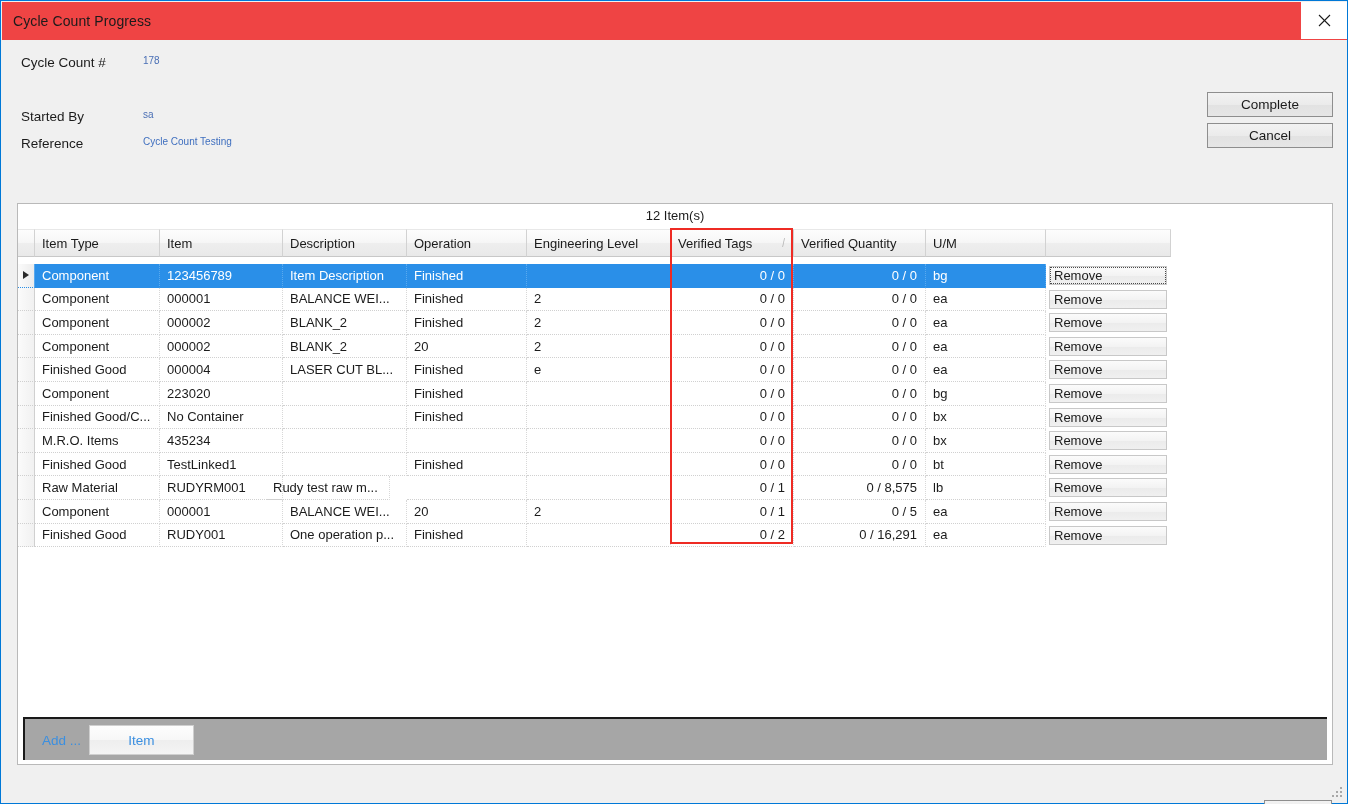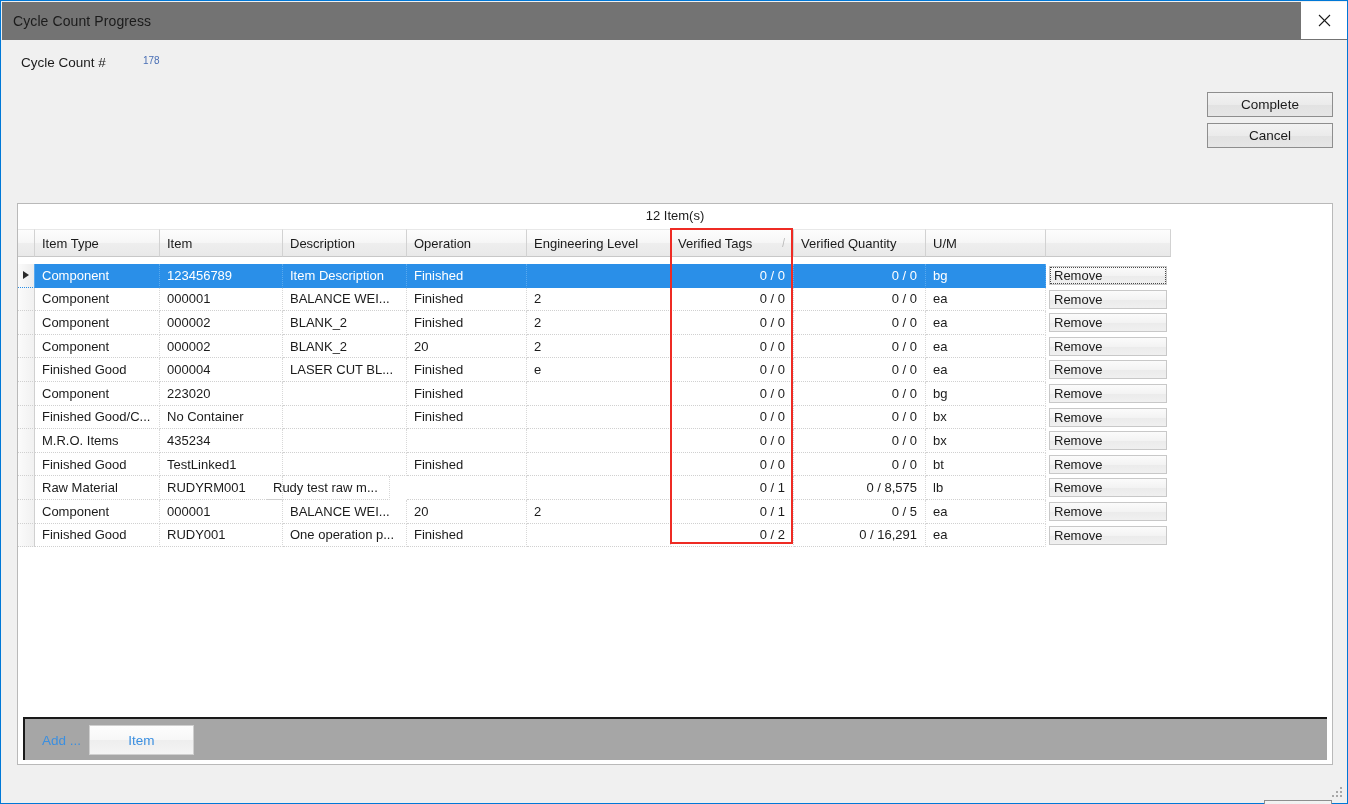--- a/index.html
+++ b/index.html
@@ -24,21 +24,21 @@
     height: 804px;
     box-sizing: border-box;
     border: 1px solid #0078d7;
     background: #f0f0f0;
   }
   .titlebar {
     position: absolute;
     left: 1px; top: 1px;
     width: 1345px;
     height: 38px;
-    background: #737373;
+    background: #ef4444;
     box-sizing: border-box;
   }
   .titlebar-text {
     position: absolute;
     left: 11px; top: 11px;
     font-size: 14px;
     color: #1b1b1b;
     letter-spacing: .1px;
   }
   .close-btn {
@@ -268,20 +268,28 @@
         <line x1="12" y1="1" x2="1" y2="12" stroke="#1b1b1b" stroke-width="1.1"></line>
       </svg>
     </div>
   </div>
 
   <div class="body-area">
 
     <div class="field-row" style="top:15px;">
       <span class="field-label">Cycle Count #</span>
       <span class="field-value">178</span>
+    </div>
+    <div class="field-row" style="top:69px;">
+      <span class="field-label">Started By</span>
+      <span class="field-value">sa</span>
+    </div>
+    <div class="field-row" style="top:96px;">
+      <span class="field-label">Reference</span>
+      <span class="field-value link">Cycle Count Testing</span>
     </div>
 
     <div class="btn btn-complete">Complete</div>
     <div class="btn btn-cancel">Cancel</div>
 
     <div class="grid-panel">
       <div class="item-count">12 Item(s)</div>
 
       <div class="hdr-row">
         <div class="hdr-cell rowsel" style="left:0px;width:17px;"></div>

